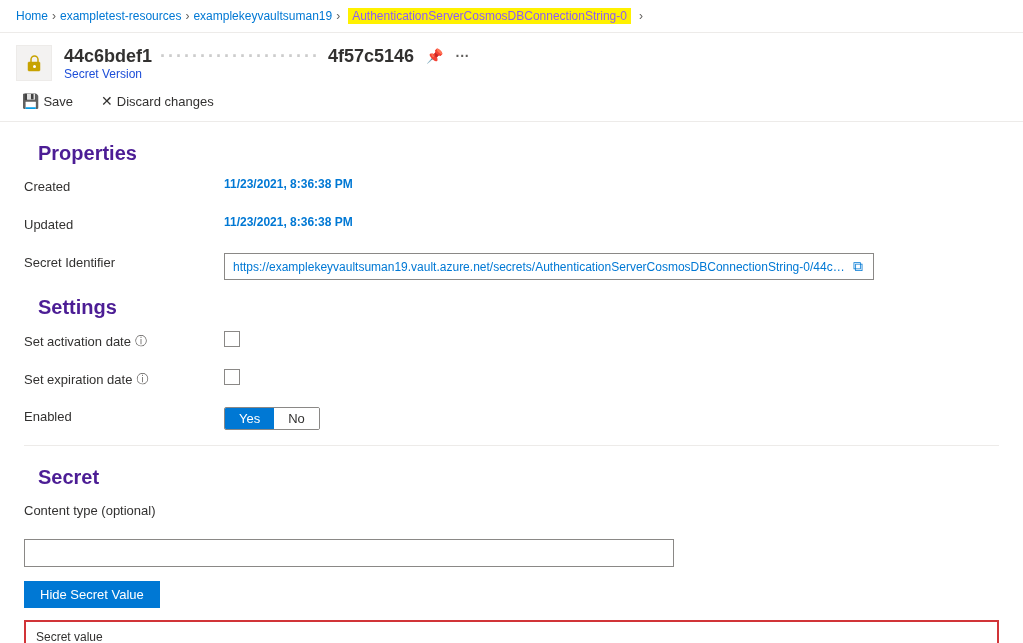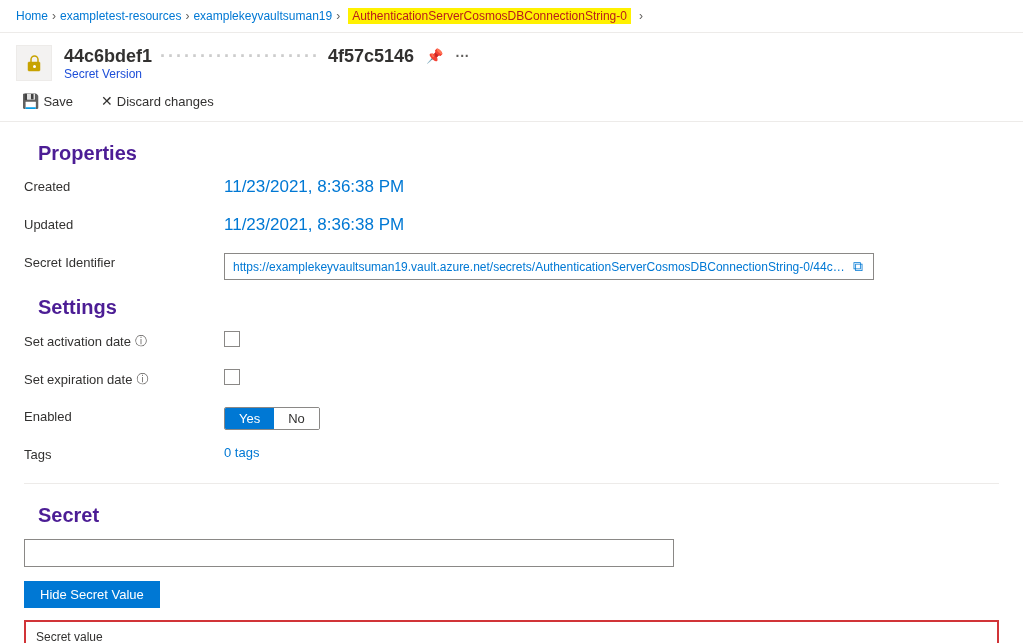--- a/index.html
+++ b/index.html
@@ -6,21 +6,21 @@
     body { font-family: 'Segoe UI', Arial, sans-serif; font-size: 13px; color: #333; background: #fff; }
 
     
     .breadcrumb {
       display: flex; align-items: center; padding: 8px 16px;
       font-size: 12px; color: #0078d4; background: #fff;
       border-bottom: 1px solid #edebe9;
     }
     .breadcrumb span { color: #605e5c; margin: 0 4px; }
     .breadcrumb a { color: #0078d4; text-decoration: none; }
-    .breadcrumb .active { background: #fff100; padding: 1px 4px; color: #b91c1c; font-weight: 500; }
+    .breadcrumb .active { background: #fff100; padding: 1px 4px; color: #8b5cf6; font-weight: 500; }
 
     
     .page-header {
       display: flex; align-items: center; padding: 12px 16px 0 16px;
     }
     .lock-icon-container {
       width: 36px; height: 36px; background: #f3f2f1;
       border: 1px solid #edebe9; display: flex; align-items: center;
       justify-content: center; margin-right: 12px; flex-shrink: 0;
     }
@@ -51,21 +51,21 @@
     .property-row {
       display: flex; align-items: flex-start;
       margin-bottom: 14px; min-height: 24px;
     }
     .property-label {
       width: 200px; flex-shrink: 0;
       font-size: 13px; color: #323130;
       display: flex; align-items: center; gap: 4px;
       padding-top: 2px;
     }
-    .property-value { font-size: 17px; color: #0078d4; }
+    .property-value { font-size: 12px; color: #0078d4; font-weight: bold; }
 
     
     .identifier-box {
       display: flex; align-items: center;
       border: 1px solid #8a8886; padding: 4px 8px;
       background: #fff; min-width: 500px; max-width: 650px;
     }
     .identifier-box span { font-size: 12px; color: #0078d4; flex: 1; overflow: hidden; text-overflow: ellipsis; white-space: nowrap; }
     .copy-btn { background: none; border: none; cursor: pointer; color: #0078d4; padding: 0 2px; font-size: 14px; margin-left: 6px; }
 
@@ -204,29 +204,28 @@
   </div>
 
   <div class="property-row">
     <div class="property-label">Enabled</div>
     <div class="toggle-container">
       <button class="toggle-btn active">Yes</button>
       <button class="toggle-btn inactive">No</button>
     </div>
   </div>
 
-  <div class="property-row">
-    <div class="property-label">Tags</div>
-    <a class="tags-link">0 tags</a>
-  </div>
 
   
   <hr class="divider">
   <div class="section-title">Secret</div>
 
+  <div class="property-row">
+    <div class="property-label">Content type (optional)</div>
+  </div>
   <input type="text" class="content-type-input" placeholder="" style="">
 
   <div>
     <button class="hide-secret-btn">Hide Secret Value</button>
   </div>
 
   
   <div class="secret-value-container">
     <div class="secret-value-label">Secret value</div>
 

